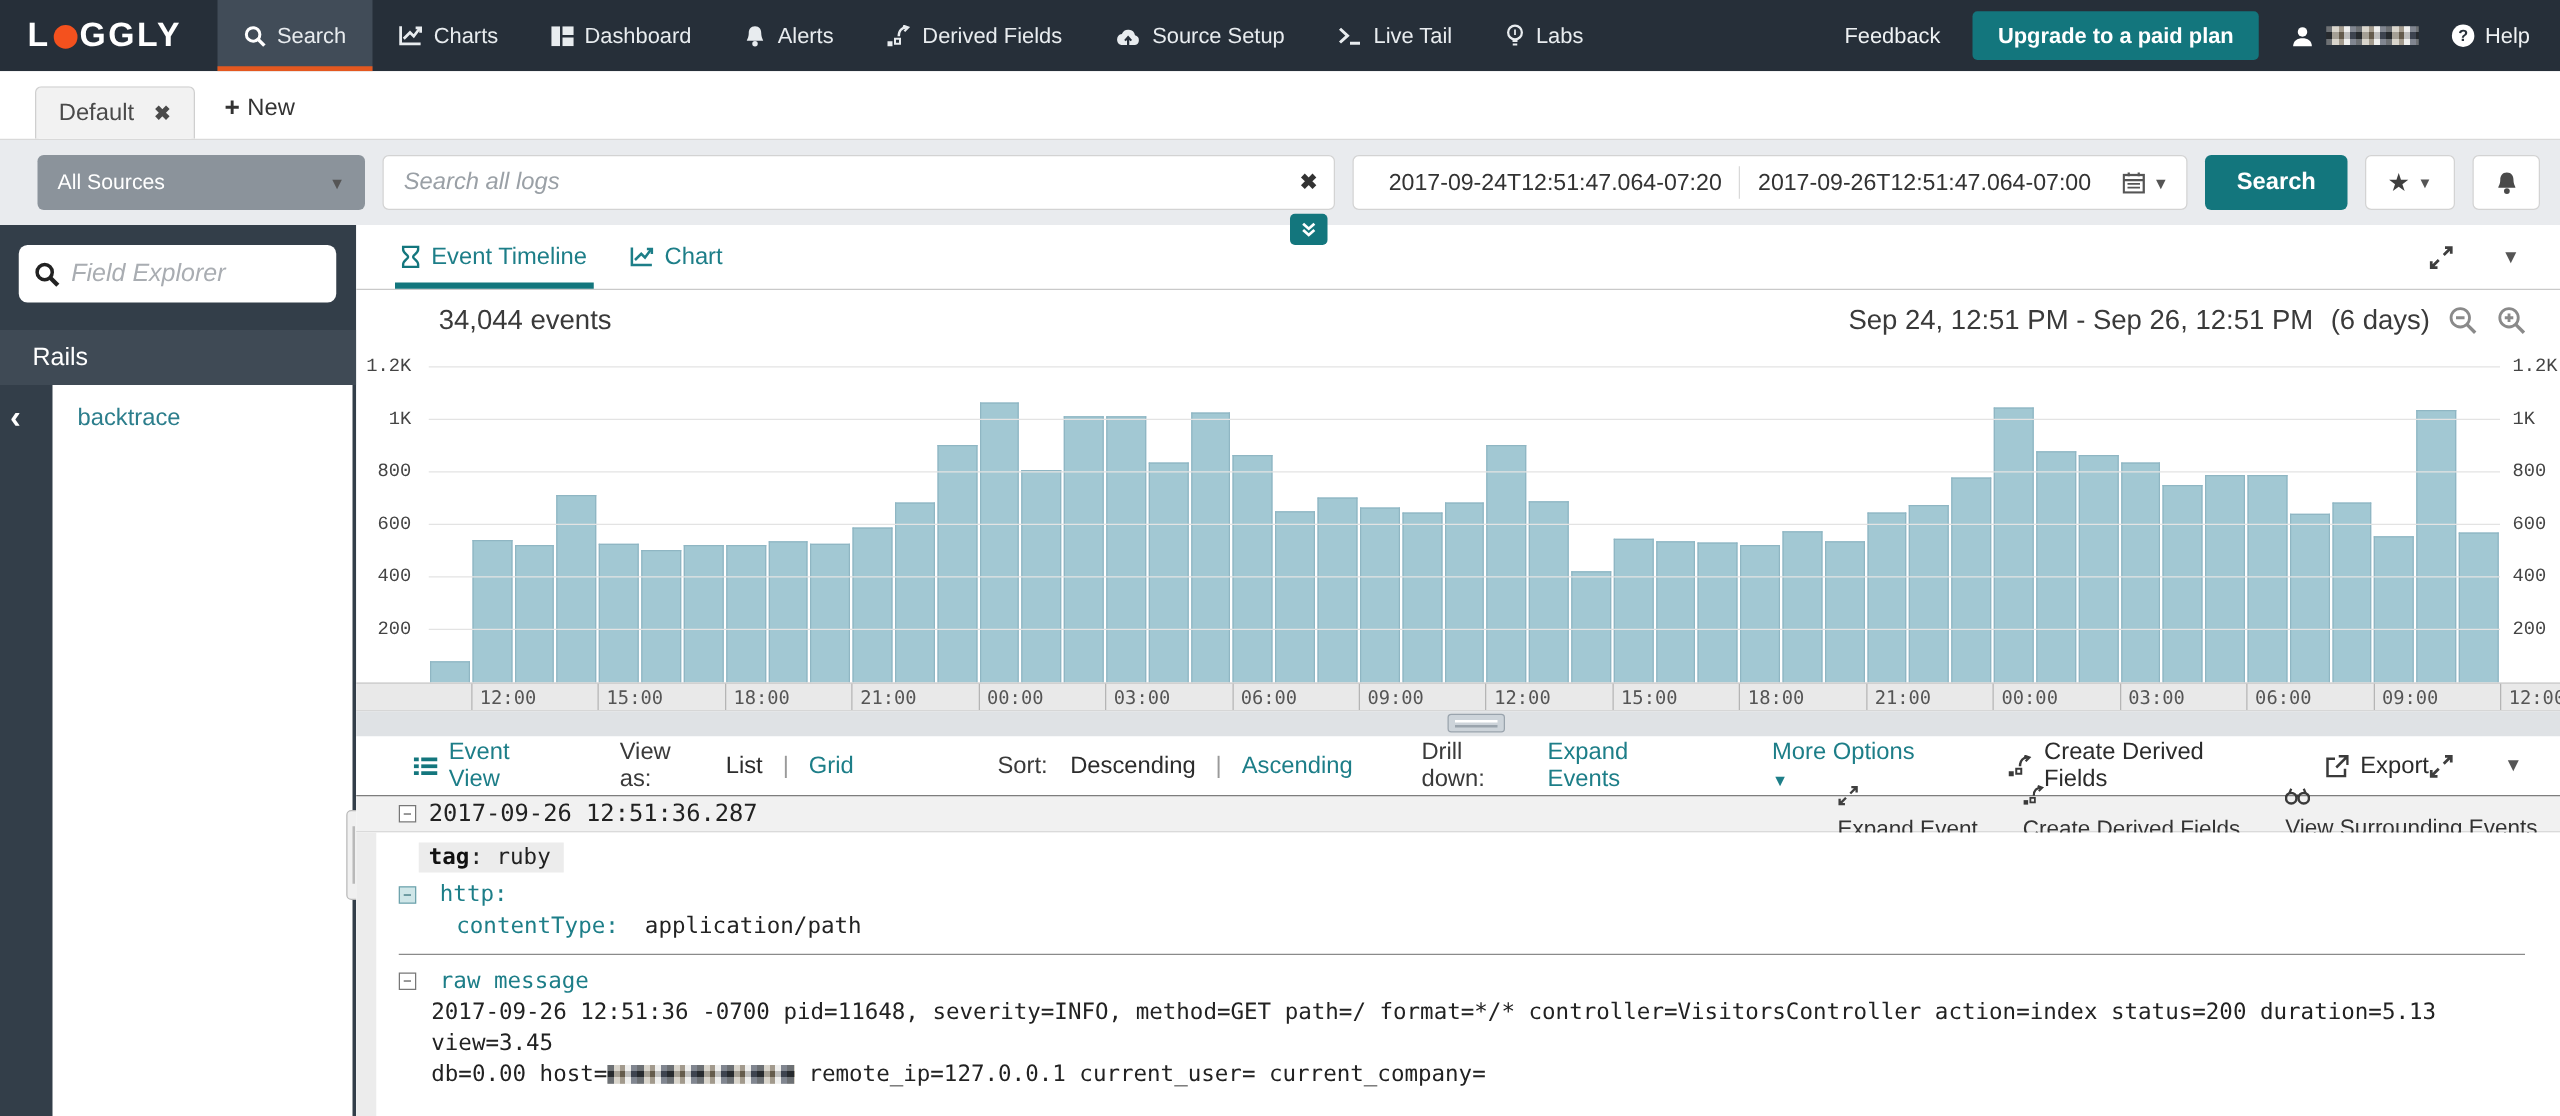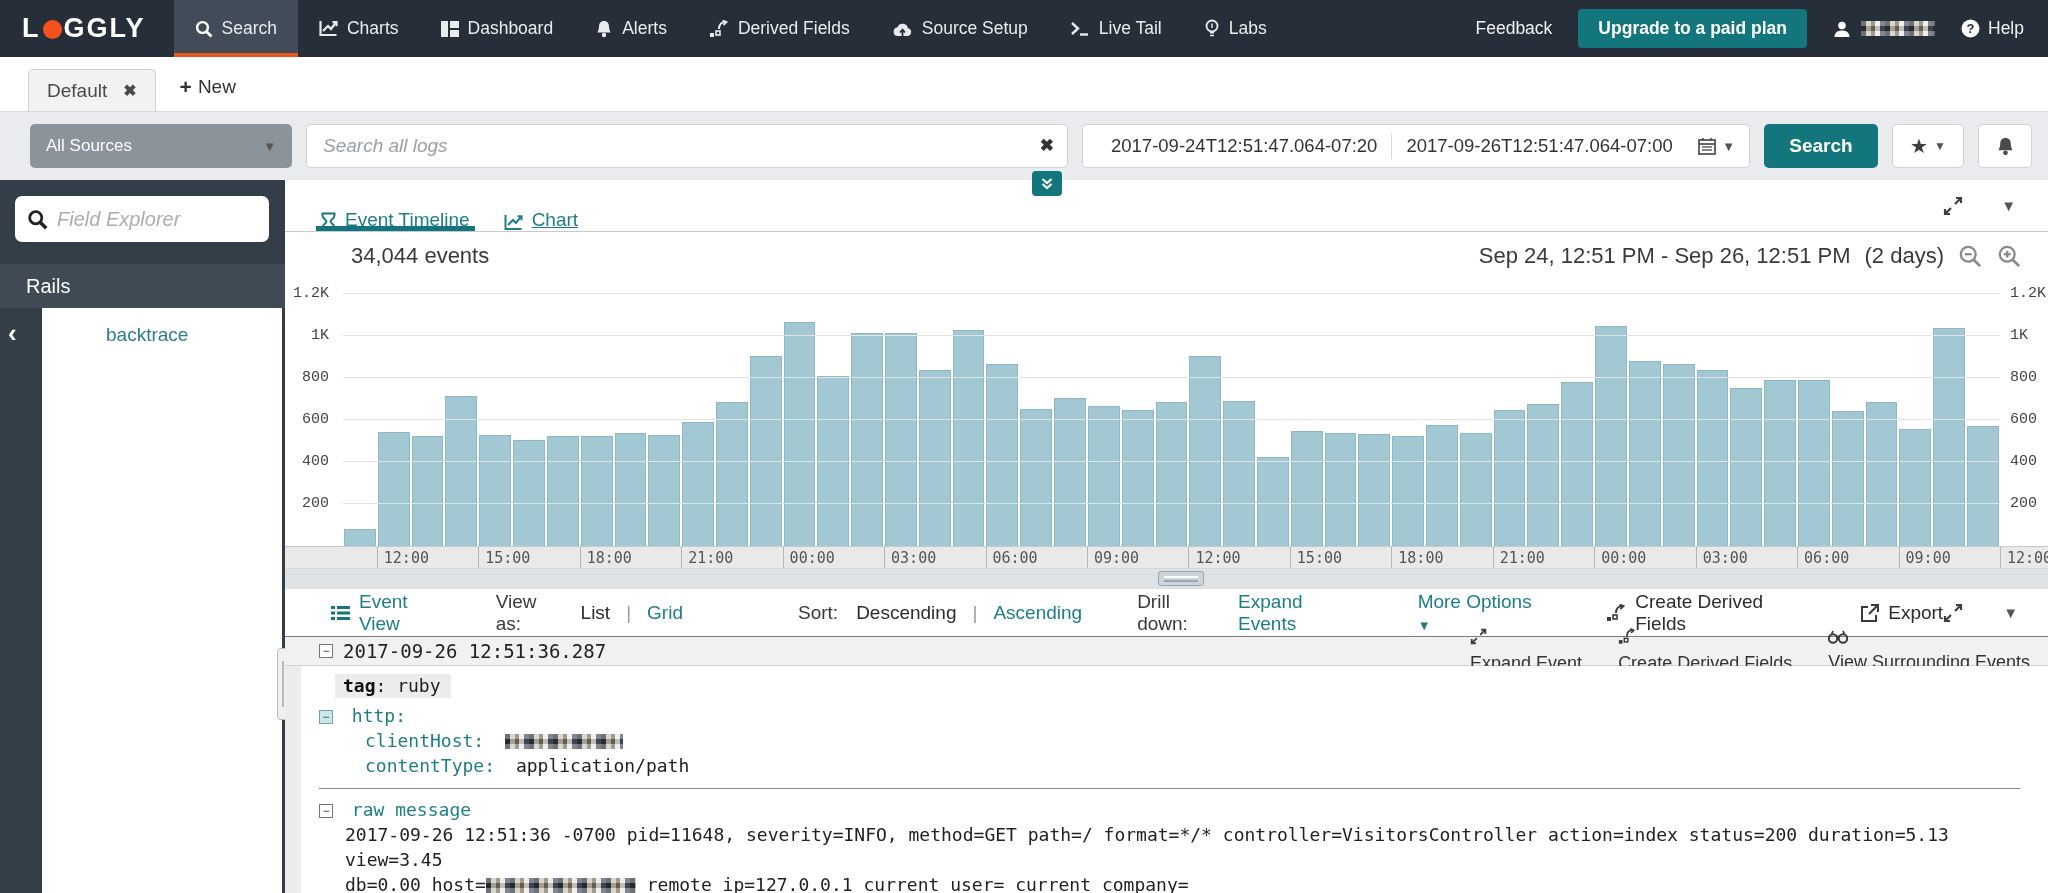--- a/index.html
+++ b/index.html
@@ -86,29 +86,29 @@
   .field-explorer { position:absolute; left:15px; top:16px; width:254px; height:46px; background:#fff;
                     border-radius:7px; display:flex; align-items:center; padding:0 12px; gap:9px; }
   .field-explorer input { border:none; outline:none; width:170px; font-size:20px; font-style:italic;
                     color:#666; font-family:"Liberation Sans",sans-serif; }
   .field-explorer input::placeholder { color:#a9adb2; }
   .sb-section { position:absolute; left:0; top:84px; width:100%; height:44px; background:#3f4a55;
                 color:#fff; font-size:20px; display:flex; align-items:center; padding-left:26px; }
   .sb-body { position:absolute; left:42px; top:128px; right:3px; bottom:0; background:#fff; }
   .sb-collapse { position:absolute; left:8px; top:140px; color:#fff; font-size:26px; font-weight:bold;
                  cursor:pointer; line-height:1; }
-  .sb-field { position:absolute; left:20px; top:16px; color:#2c7e8c; font-size:19px; cursor:pointer;margin-left:44px; }
+  .sb-field { position:absolute; left:20px; top:16px; color:#2c7e8c; font-size:19px; cursor:pointer; }
 
   .main { position:absolute; left:285px; top:0; right:0; height:100%; background:#fff; }
 
   
   .tl-tabs { position:relative; height:52px; border-bottom:1px solid #c9c9c9; display:flex;
              align-items:center; padding-left:36px; gap:34px; }
-  .tl-tab { display:flex; align-items:flex-end; gap:9px; font-size:19px; color:#1d7e88;
-            height:100%; position:relative; cursor:pointer;text-decoration:underline; }
+  .tl-tab { display:flex; align-items:center; gap:9px; font-size:19px; color:#1d7e88;
+            height:100%; position:relative; cursor:pointer; }
   .tl-tab.active::after { content:""; position:absolute; left:-5px; right:-5px; bottom:0;
             height:5px; background:#13767d; }
   .tl-right { margin-left:auto; display:flex; align-items:center; gap:38px; padding-right:32px; }
 
   
   .ev-row { height:48px; display:flex; align-items:center; padding:0 26px 0 66px; }
   .ev-count { font-size:22px; color:#3a3a3a; }
   .ev-range { margin-left:auto; display:flex; align-items:center; gap:14px; font-size:22px;
               color:#3a3a3a; }
 
@@ -381,21 +381,21 @@
               <path d="M8 12 L2 18 M7 18 h-5 v-5" fill="none" stroke="#3f3f3f" stroke-width="2.2"></path>
             </svg>
           <span class="caret" style="font-size:15px;">▼</span>
         </div>
       </div>
 
       <div class="ev-row">
         <span class="ev-count">34,044 events</span>
         <div class="ev-range">
           <span>Sep 24, 12:51 PM - Sep 26, 12:51 PM</span>
-          <span>(2 days)</span>
+          <span>(6 days)</span>
           <svg width="25" height="25" viewBox="0 0 22 22">
               <circle cx="9" cy="9" r="6.5" fill="none" stroke="#8a8a8a" stroke-width="2"></circle>
               <line x1="13.8" y1="13.8" x2="19.5" y2="19.5" stroke="#8a8a8a" stroke-width="2.4"></line>
               <line x1="6" y1="9" x2="12" y2="9" stroke="#8a8a8a" stroke-width="2"></line>
             </svg>
           <svg width="25" height="25" viewBox="0 0 22 22">
               <circle cx="9" cy="9" r="6.5" fill="none" stroke="#8a8a8a" stroke-width="2"></circle>
               <line x1="13.8" y1="13.8" x2="19.5" y2="19.5" stroke="#8a8a8a" stroke-width="2.4"></line>
               <line x1="6" y1="9" x2="12" y2="9" stroke="#8a8a8a" stroke-width="2"></line>
               <line x1="9" y1="6" x2="9" y2="12" stroke="#8a8a8a" stroke-width="2"></line>
@@ -590,24 +590,20 @@
 
       <div class="event-body">
         <div>
           <span class="tag-chip"><b>tag</b><span>: ruby</span></span>
         </div>
         <div class="kv-line" style="margin-top:5px;">
           <span class="boxicon teal">−</span>
           <span class="key" style="margin-left:8px;">http:</span>
         </div>
         <div class="kv-line indent1">
-          <span class="key">clientHost:</span>
-          <span class="px-redact" style="width:118px;margin-left:10px;"></span>
-        </div>
-        <div class="kv-line indent1">
           <span class="key">contentType:</span>
           <span style="margin-left:10px;">application/path</span>
         </div>
         <hr class="ev-sep">
         <div class="kv-line">
           <span class="boxicon">−</span>
           <span class="key" style="margin-left:8px;">raw message</span>
         </div>
         <div class="raw-line">2017-09-26 12:51:36 -0700 pid=11648, severity=INFO, method=GET path=/ format=*/* controller=VisitorsController action=index status=200 duration=5.13 view=3.45</div>
         <div class="raw-line">

